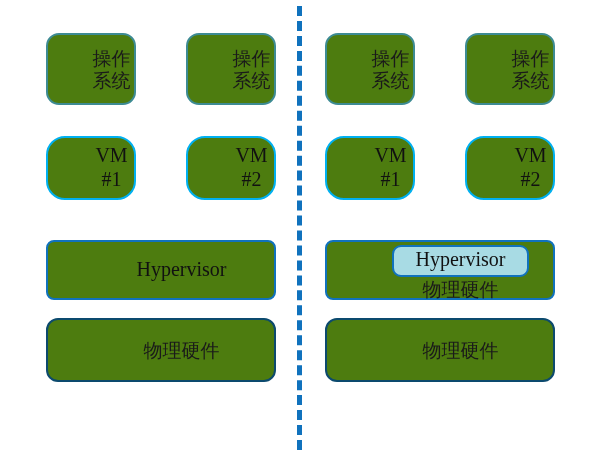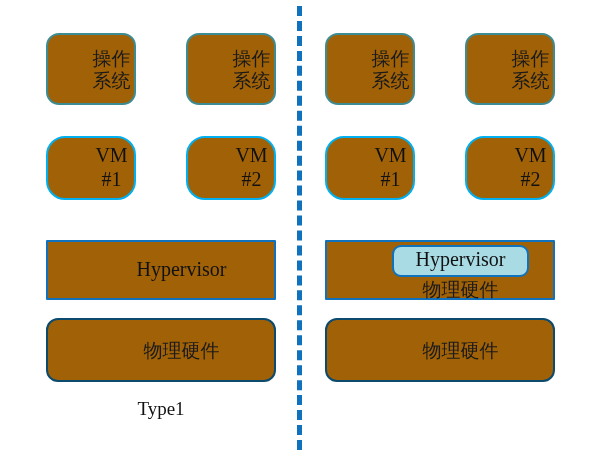--- a/index.html
+++ b/index.html
@@ -17,21 +17,21 @@
     position:absolute;
     left:297px;top:6px;
     width:0;height:444px;
     border-left:5px dashed #1072bd;
   }
 
   
   .box{
     position:absolute;
     box-sizing:border-box;
-    background:#a16207;
+    background:#4d7c0f;
     border-radius:12px;
     display:flex;
     flex-direction:column;
     align-items:center;
     justify-content:center;
     text-align:center;
     line-height:1.18;
     color:#111111;
     padding-left:41px;
   }
@@ -45,21 +45,21 @@
   .box-vm{
     border:2px solid #00b0f0;
     font-family:"Liberation Serif", serif;
     font-size:20px;
     border-radius:19px;
   }
   .box-hyp{
     border:2.5px solid #1072bd;
     font-family:"Liberation Serif", serif;
     font-size:20px;
-    border-radius:1px;
+    border-radius:8px;
   }
   .box-hw{
     border:2px solid #0c4a6e;
     font-family:"DejaVu Sans", sans-serif;
     font-size:19px;
     color:#1a1a1a;
     border-radius:12px;
   }
 
   .line{display:block;}
@@ -126,21 +126,20 @@
   </div>
 
   <div class="box box-hyp" style="left:46px;top:240px;width:230px;height:60px;">
     <span class="line">Hypervisor</span>
   </div>
 
   <div class="box box-hw" style="left:46px;top:318px;width:230px;height:64px;">
     <span class="line">物理硬件</span>
   </div>
 
-  <div class="caption" style="left:46px;top:398px;width:230px;">Type1</div>
 
   <div class="box box-os" style="left:325px;top:33px;width:90px;height:72px;">
     <span class="line">操作</span>
     <span class="line">系统</span>
   </div>
 
   <div class="box box-os" style="left:465px;top:33px;width:90px;height:72px;">
     <span class="line">操作</span>
     <span class="line">系统</span>
   </div>

